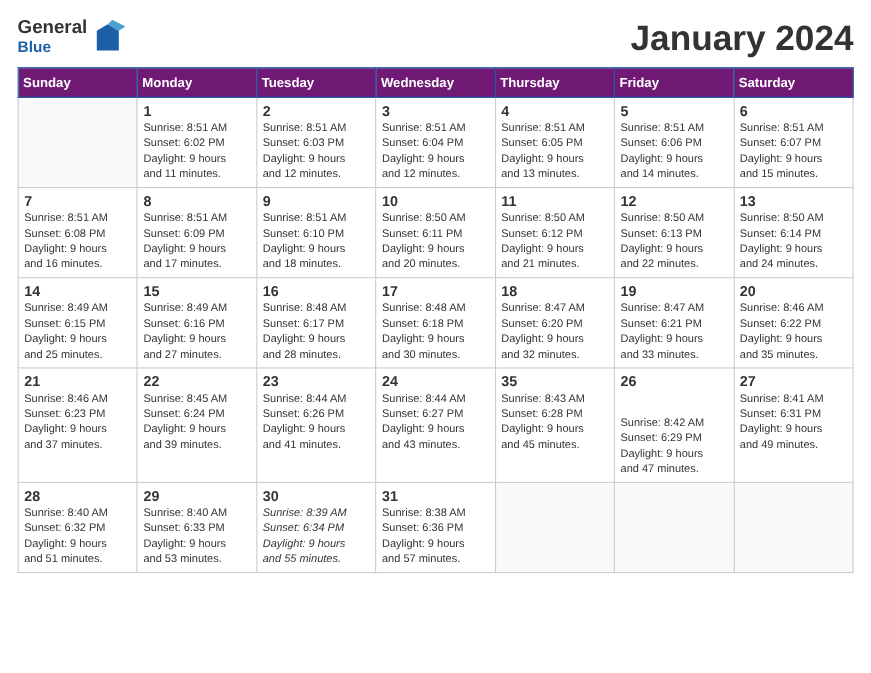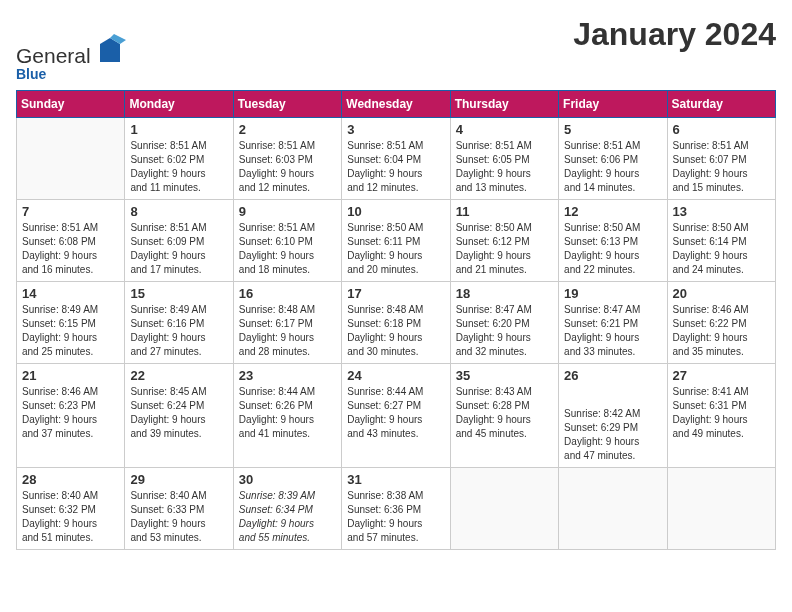--- a/index.html
+++ b/index.html
@@ -31,21 +31,21 @@
     .location-title {
       font-size: 14px;
       color: #555;
     }
     .calendar-table {
       width: 100%;
       border-collapse: collapse;
       font-size: 11px;
     }
     .calendar-table th {
-      background-color: #be185d;
+      background-color: #701a75;
       color: #fff;
       padding: 6px 4px;
       text-align: left;
       font-size: 12px;
       font-weight: bold;
       border: 1px solid #1a5fa8;
     }
     .calendar-table td {
       border: 1px solid #ccc;
       vertical-align: top;
@@ -69,21 +69,21 @@
     .empty-cell {
       background: #f9f9f9;
     }
   </style>
 </head>
 <body>
 
 <div class="header">
   <div class="logo">
     <div style="display:flex;flex-direction:column;line-height:1.1;">
-      <span style="font-size:21px;font-weight:normal;color:#333;margin-top:28px;">General</span>
+      <span style="font-size:17px;font-weight:bold;color:#333;">General</span>
       <span style="font-size:14px;font-weight:bold;color:#1a5fa8;">Blue</span>
     </div>
     <svg width="32" height="32" viewBox="0 0 32 32" style="margin-left:3px;margin-top:2px;">
       <polygon points="6,28 26,28 26,10 16,4 6,10" fill="#1a5fa8"></polygon>
       <polygon points="16,4 26,10 32,6 20,0" fill="#4a9fd4"></polygon>
     </svg>
   </div>
   <div class="title-block">
     <div class="month-title">January 2024</div>
   </div>

